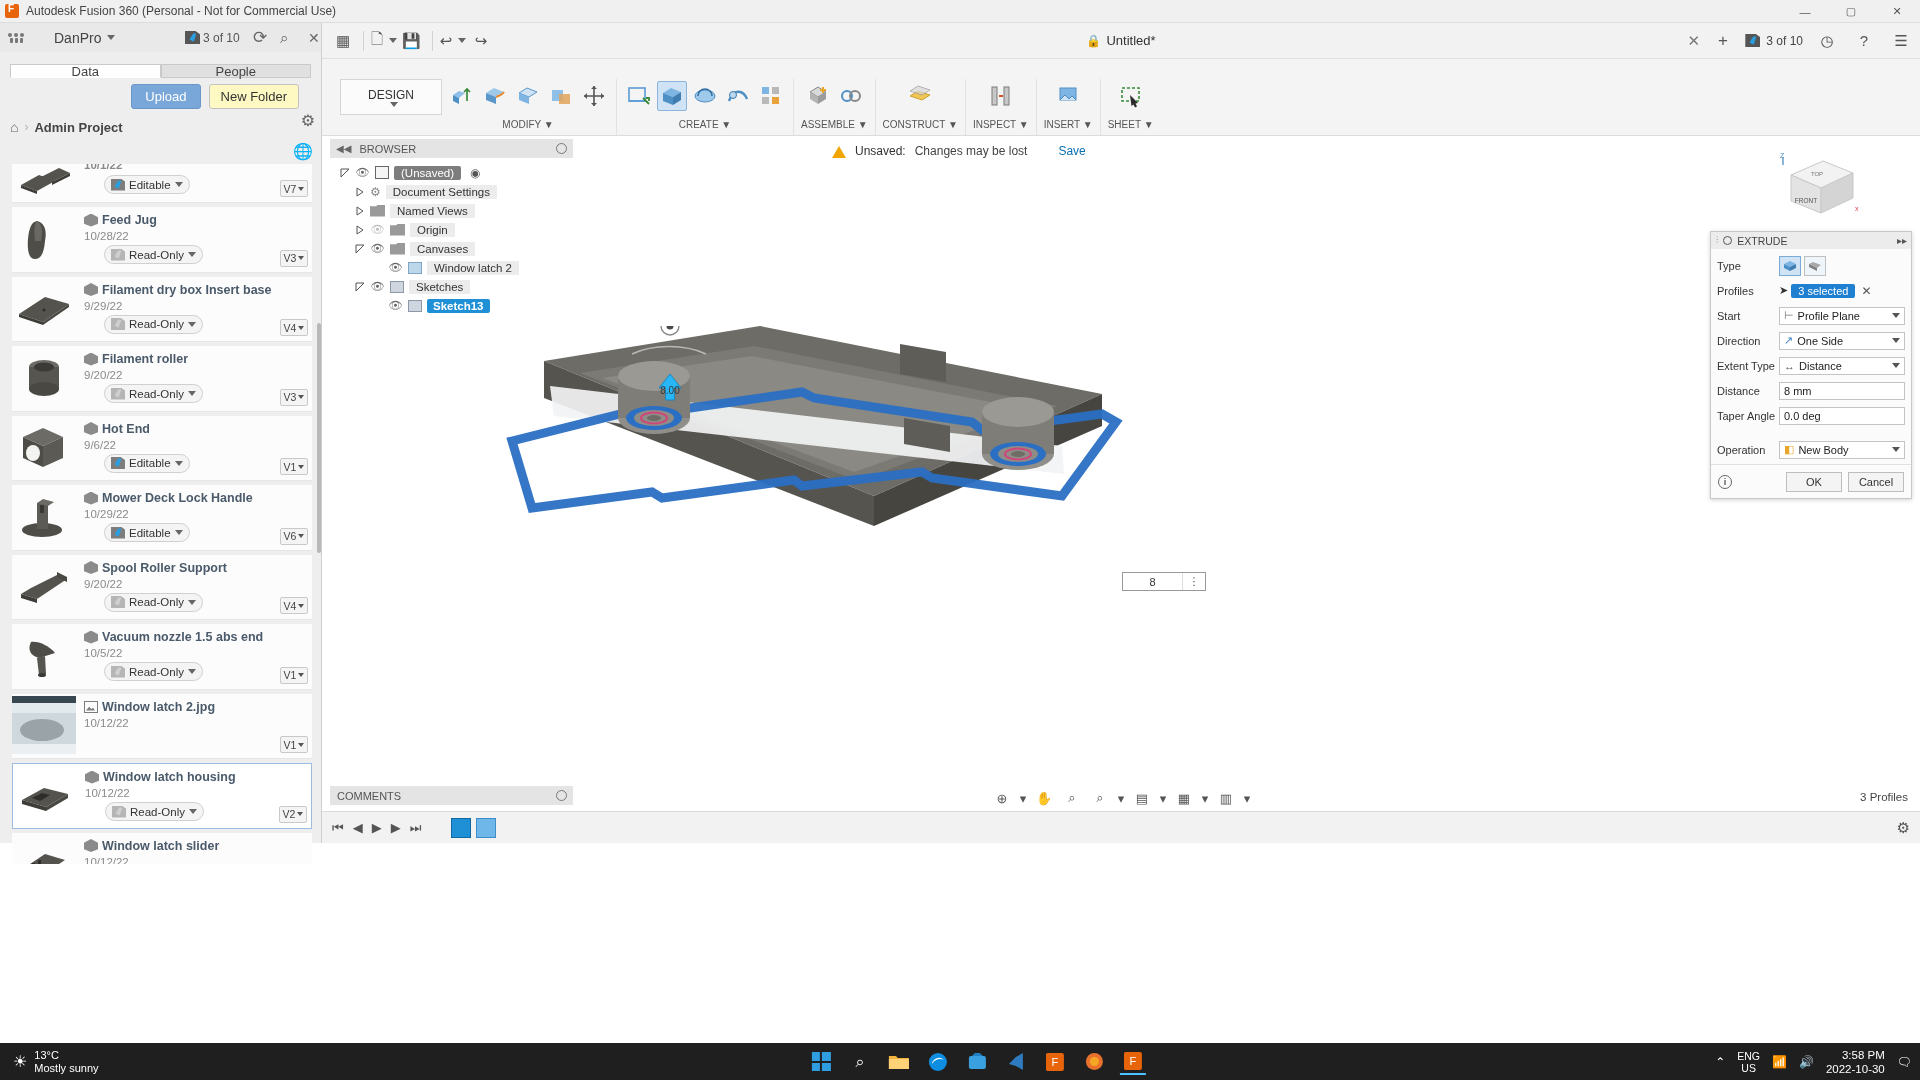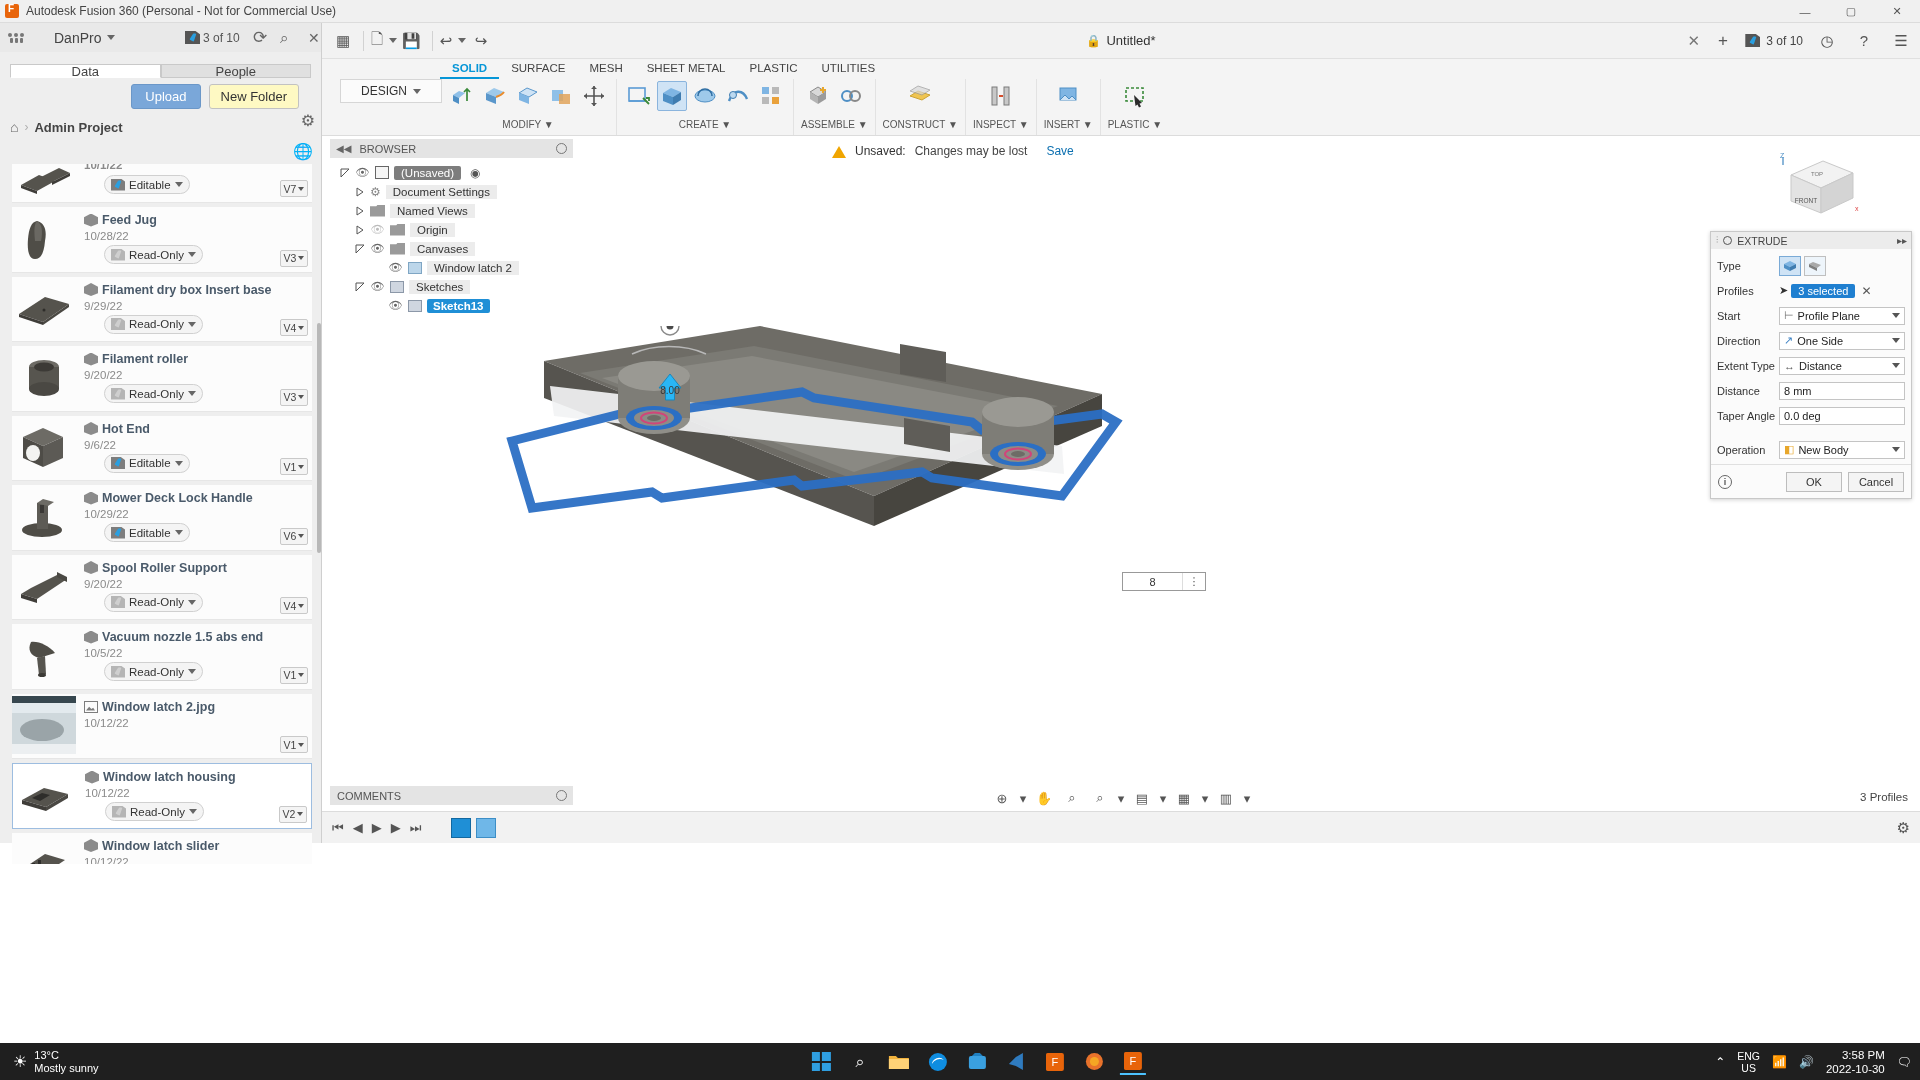--- a/index.html
+++ b/index.html
@@ -118,23 +118,23 @@
   .doc-tabx{ position:absolute; right:220px; font-size:15px;color:#777;}
   .doc-plus{ position:absolute; right:192px; font-size:17px;color:#555;}
   .qab-right{ position:absolute; right:6px; display:flex;align-items:center;gap:11px;}
   .qab-count{ font-size:12px;color:#444;display:flex;align-items:center;gap:3px;}
 
   
   .ribbon{ height:77px; background:#f4f4f4; border-bottom:1px solid #dcdcdc; position:relative;}
   .rib-tabs{ position:absolute; left:118px; top:0; height:20px; display:flex; font-size:11.5px;}
   .rib-tab{ padding:3px 12px 0 12px; color:#444; }
   .rib-tab.active{ color:#0696d7; border-bottom:2px solid #0696d7; font-weight:bold;}
-  .design-btn{ position:absolute; left:18px; top:20px; width:102px;height:24px;
+  .design-btn{ position:absolute; left:18px; top:20px; width:102px;height:36px;
     border:1px solid #d6d6d6; background:#fbfbfb; display:flex;align-items:center;
-    justify-content:center; font-size:12px;color:#333;}
+    justify-content:center; font-size:12px;color:#333;flex-direction:column;}
   .rib-groups{ position:absolute; left:118px; top:20px; display:flex; height:56px;}
   .rgroup{ display:flex; flex-direction:column; align-items:center; padding:0 7px;
     border-right:1px solid #e2e2e2; height:56px;}
   .rg-icons{ display:flex; align-items:flex-start; gap:3px; height:40px; padding-top:2px;}
   .rg-label{ font-size:10px;color:#555; }
   .ricon{ width:30px;height:30px; border-radius:2px; display:flex;align-items:center;
     justify-content:center; position:relative;}
   .ricon.sel{ background:#cfe3f5; border:1px solid #8ab4dd;}
 
   
@@ -583,28 +583,20 @@
           <span class="ic-doc"></span>
           <span>3 of 10</span>
         </div>
         <div class="qab-ic">◷</div>
         <div class="qab-ic">?</div>
         <div class="qab-ic">☰</div>
       </div>
     </div>
 
     <div class="ribbon">
-      <div class="rib-tabs">
-        <div class="rib-tab active">SOLID</div>
-        <div class="rib-tab">SURFACE</div>
-        <div class="rib-tab">MESH</div>
-        <div class="rib-tab">SHEET METAL</div>
-        <div class="rib-tab">PLASTIC</div>
-        <div class="rib-tab">UTILITIES</div>
-      </div>
 
       <div class="design-btn">
         <span>DESIGN</span>
           <span class="caret"></span>
       </div>
 
       <div class="rib-groups">
 
         <div class="rgroup">
           <div class="rg-icons">
@@ -743,21 +735,21 @@
 
         <div class="rgroup" style="border-right:none;">
           <div class="rg-icons">
             <div class="ricon">
               <svg width="26" height="26" viewBox="0 0 26 26">
                   <rect x="4" y="5" width="17" height="13" fill="none" stroke="#3a8a3a" stroke-width="1.6" stroke-dasharray="3 2"></rect>
                   <path d="M12 12 l8 8 l-2.5 .5 l1.5 3 l-2 1 l-1.5 -3 l-2 1.5 z" fill="#2b2b2b"></path>
                 </svg>
             </div>
           </div>
-          <div class="rg-label">PLASTIC ▼</div>
+          <div class="rg-label">SHEET ▼</div>
         </div>
       </div>
     </div>
 
     <div class="workarea">
 
       <div class="browser">
         <div class="br-head">
           <span class="br-collapse">◀◀</span>
           <span>BROWSER</span>
@@ -821,21 +813,21 @@
             <span class="tsketch"></span>
             <span class="tlabel sel">Sketch13</span>
           </div>
         </div>
       </div>
 
       <div class="unsaved">
         <span class="warn-tri"></span>
         <span style="color:#333;">Unsaved:</span>
         <span style="color:#444;">Changes may be lost</span>
-        <span class="save-link" style="margin-left:10px;">Save</span>
+        <span class="save-link" style="margin-left:22px;">Save</span>
       </div>
 
       <div class="viewcube">
         <svg width="96" height="80" viewBox="0 0 96 80">
           <polygon points="22,24 54,10 84,22 52,37" fill="#f2f2f2" stroke="#c9c9c9"></polygon>
           <polygon points="22,24 52,37 52,62 22,50" fill="#e3e3e3" stroke="#c9c9c9"></polygon>
           <polygon points="52,37 84,22 84,47 52,62" fill="#d4d4d4" stroke="#c9c9c9"></polygon>
           <text x="48" y="25" font-size="6" fill="#777" font-family="Liberation Sans" text-anchor="middle">TOP</text>
           <text x="37" y="52" font-size="6.5" fill="#555" font-family="Liberation Sans" text-anchor="middle">FRONT</text>
           <path d="M14 14 v-8" stroke="#4e8fc5" stroke-width="1.3"></path>

